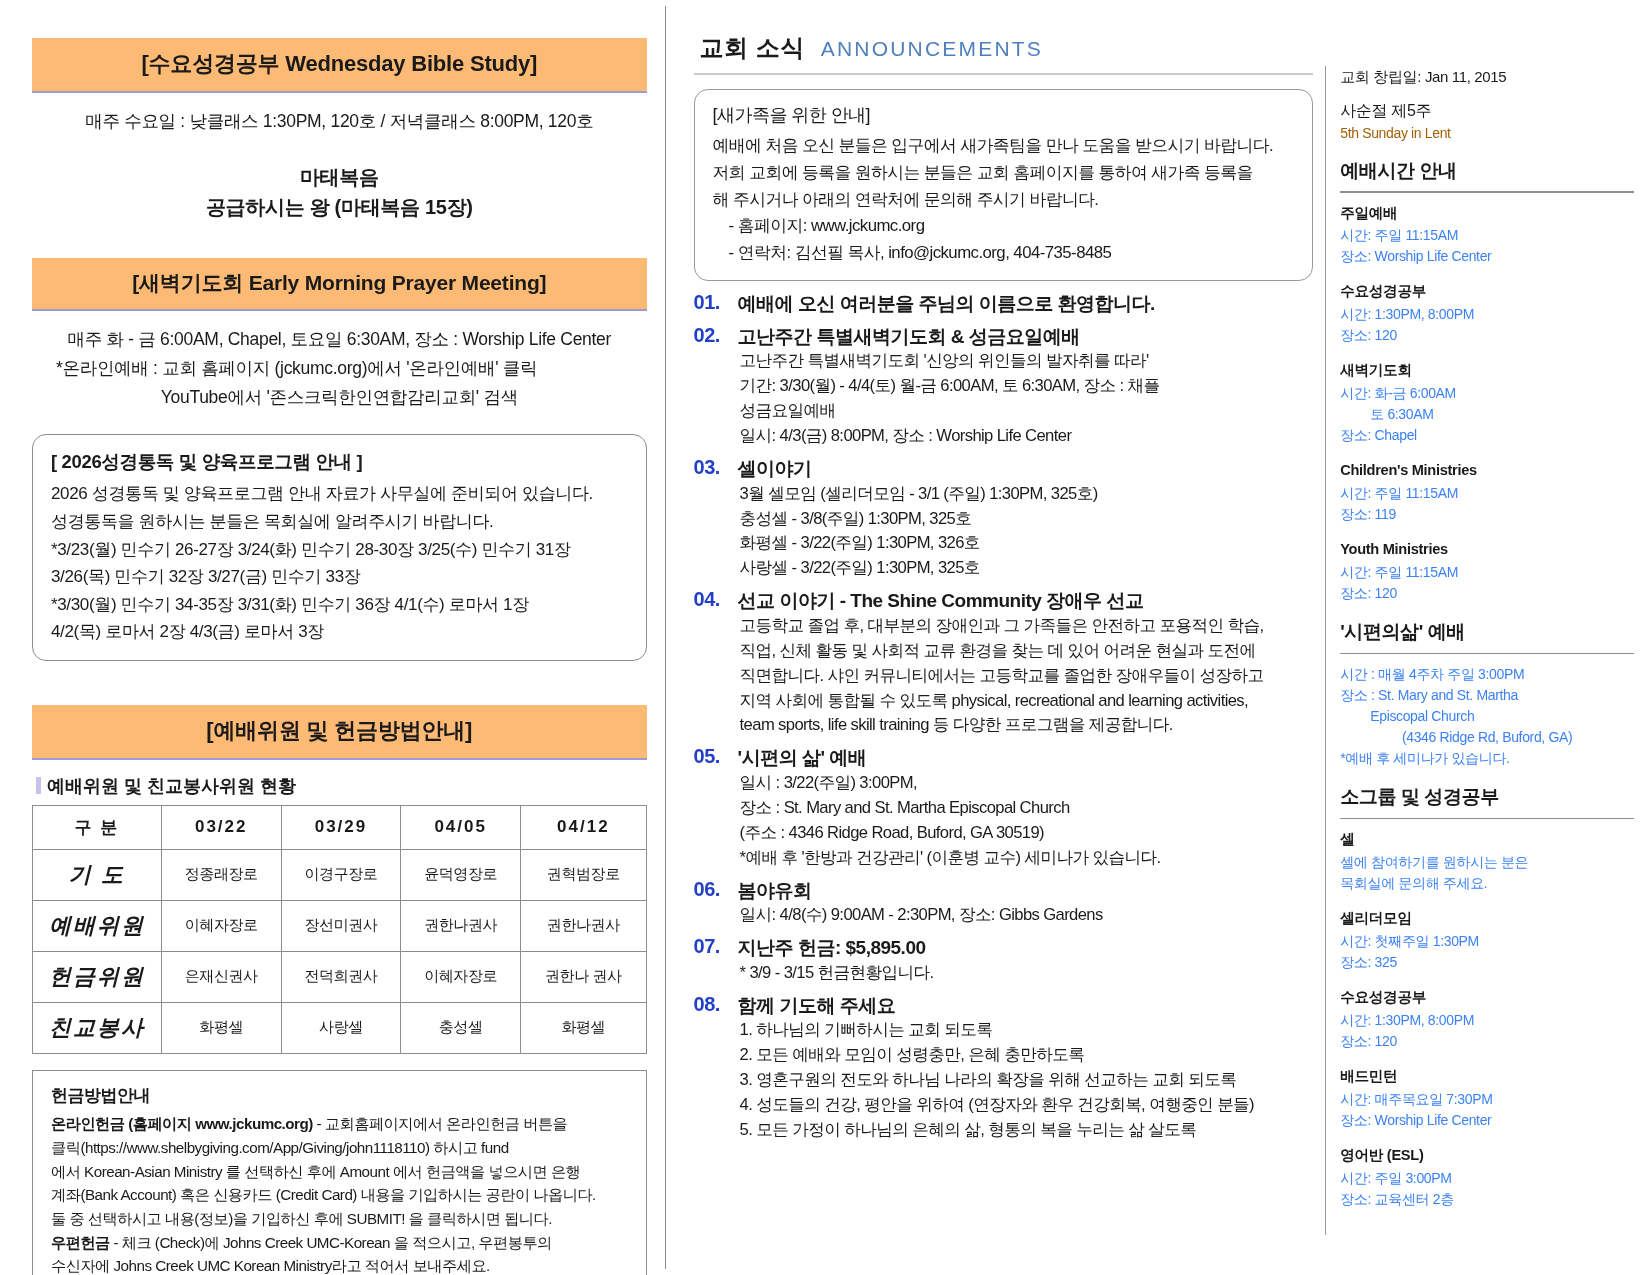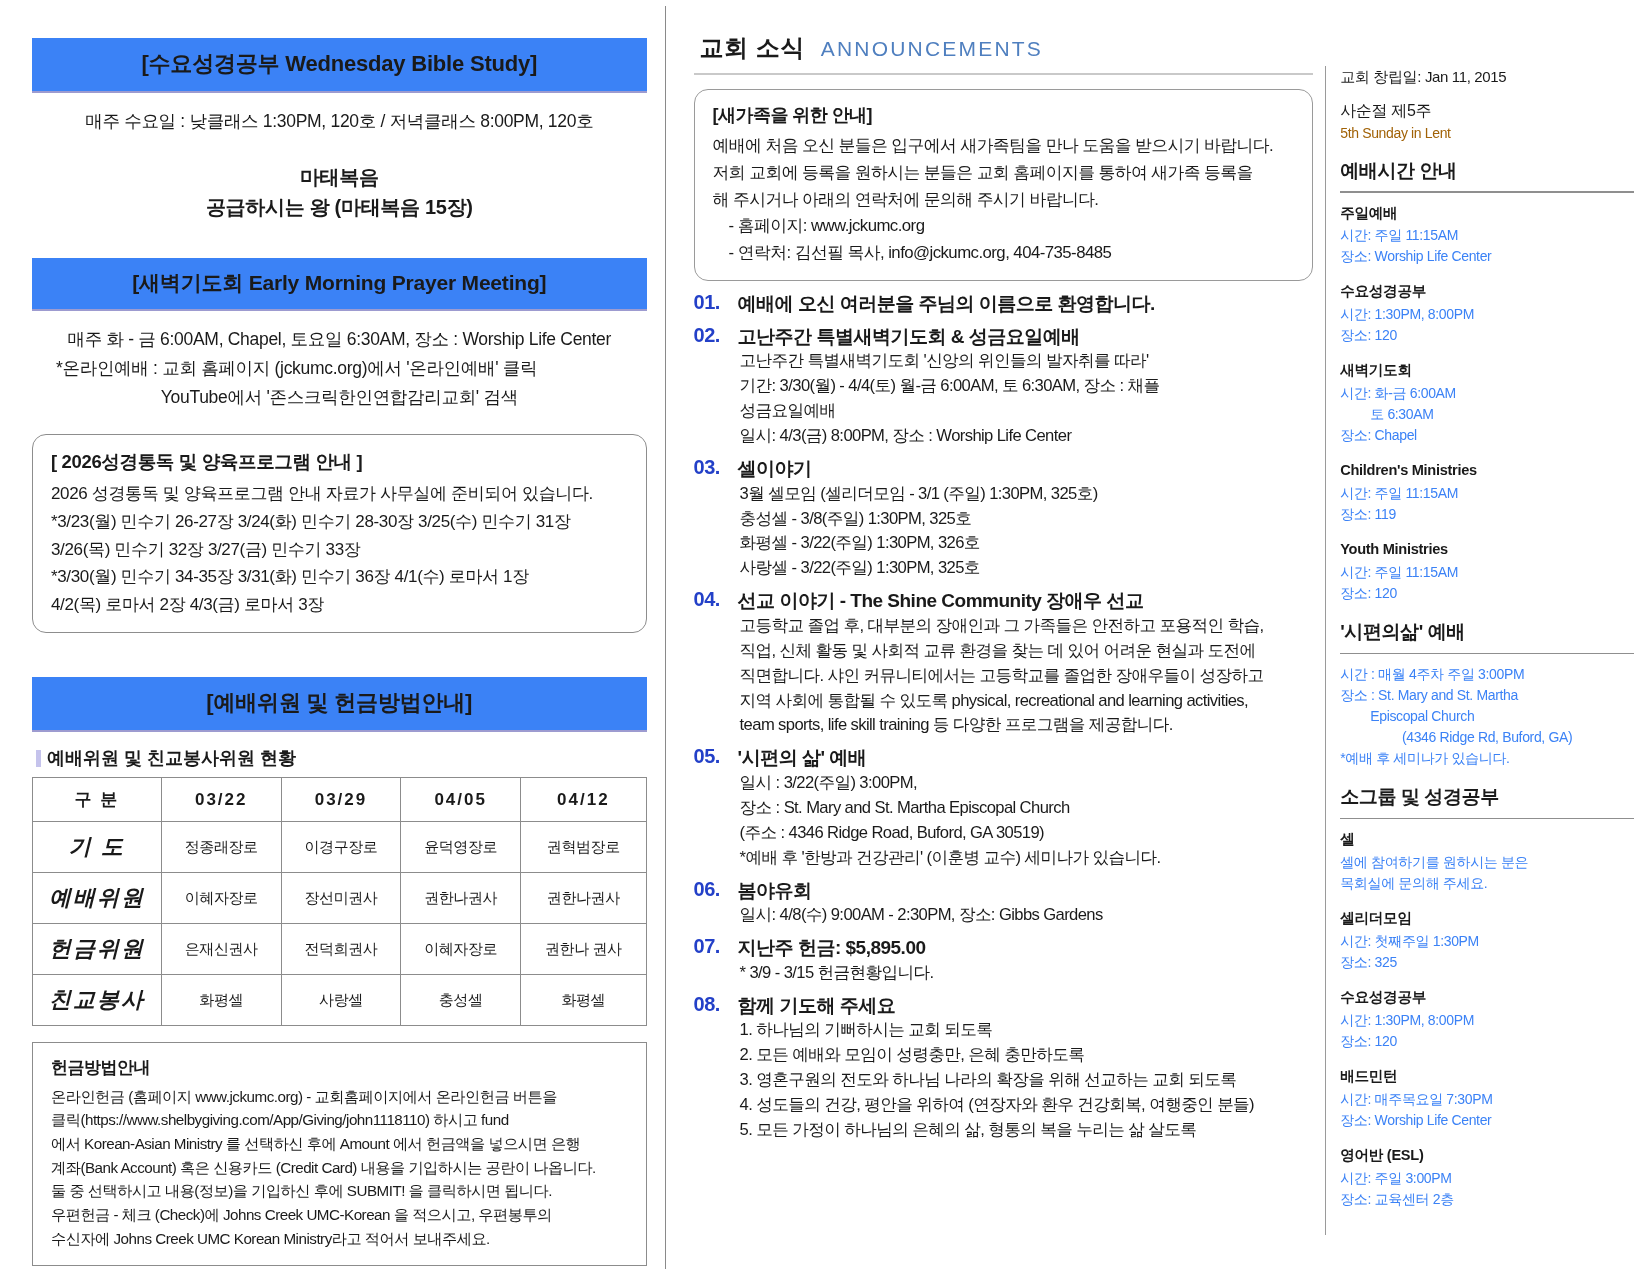--- a/index.html
+++ b/index.html
@@ -9,21 +9,21 @@
     font-family: "Liberation Sans", "DejaVu Sans", sans-serif;
     color: #1a1a1a;
     overflow: hidden;
   }
   .page { position: relative; width: 1650px; height: 1275px; display: flex; }
 
   
   .col-left { width: 665px; padding: 38px 18px 0 32px; position: relative; }
 
   .banner {
-    background: #3b82f6;
+    background: #fdba74;
     text-align: center;
     font-weight: bold;
     font-size: 22px;
     padding: 11px 4px 12px;
     letter-spacing: -0.2px;
     border-bottom: 2px solid #9d9bd0;
   }
   .banner.small { font-size: 21px; }
 
   .blk { margin-top: 14px; text-align: center; font-size: 17.5px; line-height: 1.65; letter-spacing: -0.3px; }
@@ -58,41 +58,41 @@
 
   .givebox {
     border: 1.4px solid #8c8c8c;
     margin-top: 16px;
     padding: 12px 14px 14px 18px;
     font-size: 15.2px;
     line-height: 1.56;
     letter-spacing: -0.5px;
   }
   .givebox .gv-title { font-weight: bold; font-size: 17px; margin-bottom: 3px; }
-  .givebox b { font-weight: normal; }
+  .givebox b { font-weight: bold; }
 
   
   .vdiv { width: 1px; background: #8a8a8a; margin-top: 6px; margin-bottom: 6px; }
 
   
   .col-mid { width: 660px; padding: 32px 12px 0 28px; position: relative; }
   .ann-head { display: flex; align-items: baseline; gap: 16px; padding-left: 6px; }
   .ann-head .kr { font-size: 24px; font-weight: bold; letter-spacing: 0.5px; }
   .ann-head .en { font-size: 21px; color: #4f7fbf; letter-spacing: 2.2px; }
   .ann-rule { height: 2px; background: #c9c9c9; margin: 9px 0 14px; }
 
   .newfam {
     border: 1.6px solid #9a9a9a;
     border-radius: 14px;
     padding: 11px 16px 13px 18px;
     font-size: 16.8px;
     line-height: 1.6;
     letter-spacing: -0.55px;
   }
-  .newfam .nf-title { font-weight: bold; font-size: 18px; margin-bottom: 3px; }
+  .newfam .nf-title { font-weight: normal; font-size: 18px; margin-bottom: 3px; }
   .newfam .ind { padding-left: 16px; }
 
   .ann-list { margin-top: 10px; }
   .ann-item { display: flex; margin-bottom: 7px; }
   .ann-num { color: #2340c8; font-weight: bold; font-size: 20px; width: 44px; flex: 0 0 44px; letter-spacing: -0.5px; }
   .ann-body { flex: 1; }
   .ann-title { font-weight: bold; font-size: 19px; letter-spacing: -0.5px; line-height: 1.35; }
   .ann-sub { font-size: 16.6px; line-height: 1.5; letter-spacing: -0.6px; padding-left: 2px; }
 
   
@@ -130,20 +130,21 @@
     <div class="banner small" style="margin-top:36px">[새벽기도회 Early Morning Prayer Meeting]</div>
     <div class="blk">
       <div class="ln">매주 화 - 금 6:00AM, Chapel,     토요일 6:30AM,  장소 : Worship Life Center</div>
       <div class="ln" style="text-align:left;padding-left:24px">*온라인예배 : 교회 홈페이지 (jckumc.org)에서 '온라인예배' 클릭</div>
       <div class="ln">YouTube에서 '존스크릭한인연합감리교회' 검색</div>
     </div>
 
     <div class="roundbox" style="margin-top:22px">
       <div class="bx-title">[ 2026성경통독 및 양육프로그램 안내 ]</div>
       <div>2026 성경통독 및 양육프로그램 안내 자료가 사무실에 준비되어 있습니다.</div>
+      <div>성경통독을 원하시는 분들은 목회실에 알려주시기 바랍니다.</div>
       <div>*3/23(월) 민수기 26-27장 3/24(화) 민수기 28-30장 3/25(수) 민수기 31장</div>
       <div> 3/26(목) 민수기 32장  3/27(금) 민수기 33장</div>
       <div>*3/30(월) 민수기 34-35장  3/31(화) 민수기 36장  4/1(수) 로마서 1장</div>
       <div> 4/2(목) 로마서 2장  4/3(금) 로마서 3장</div>
     </div>
 
     <div class="banner" style="margin-top:44px">[예배위원 및 헌금방법안내]</div>
 
     <div class="sec-label">
       <span class="bar"></span>

